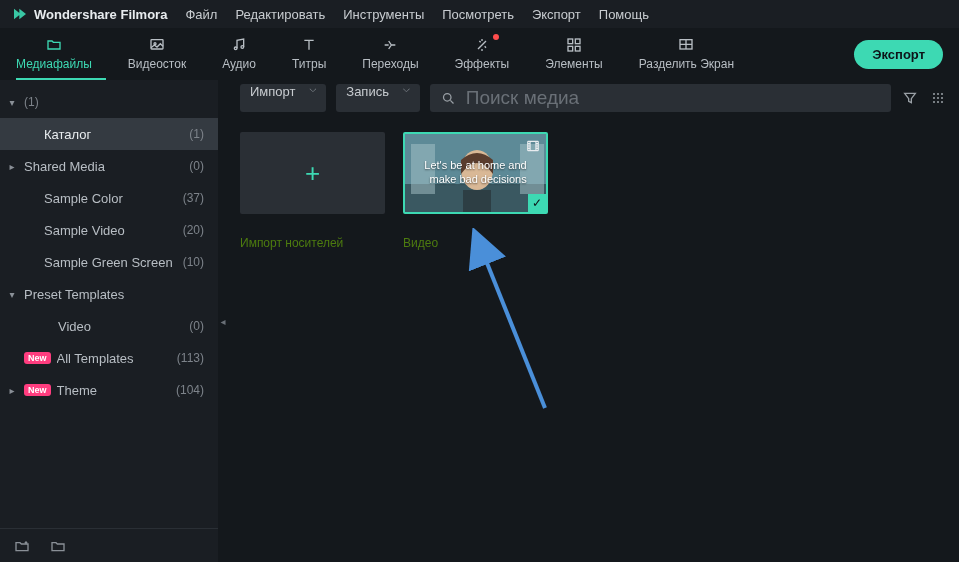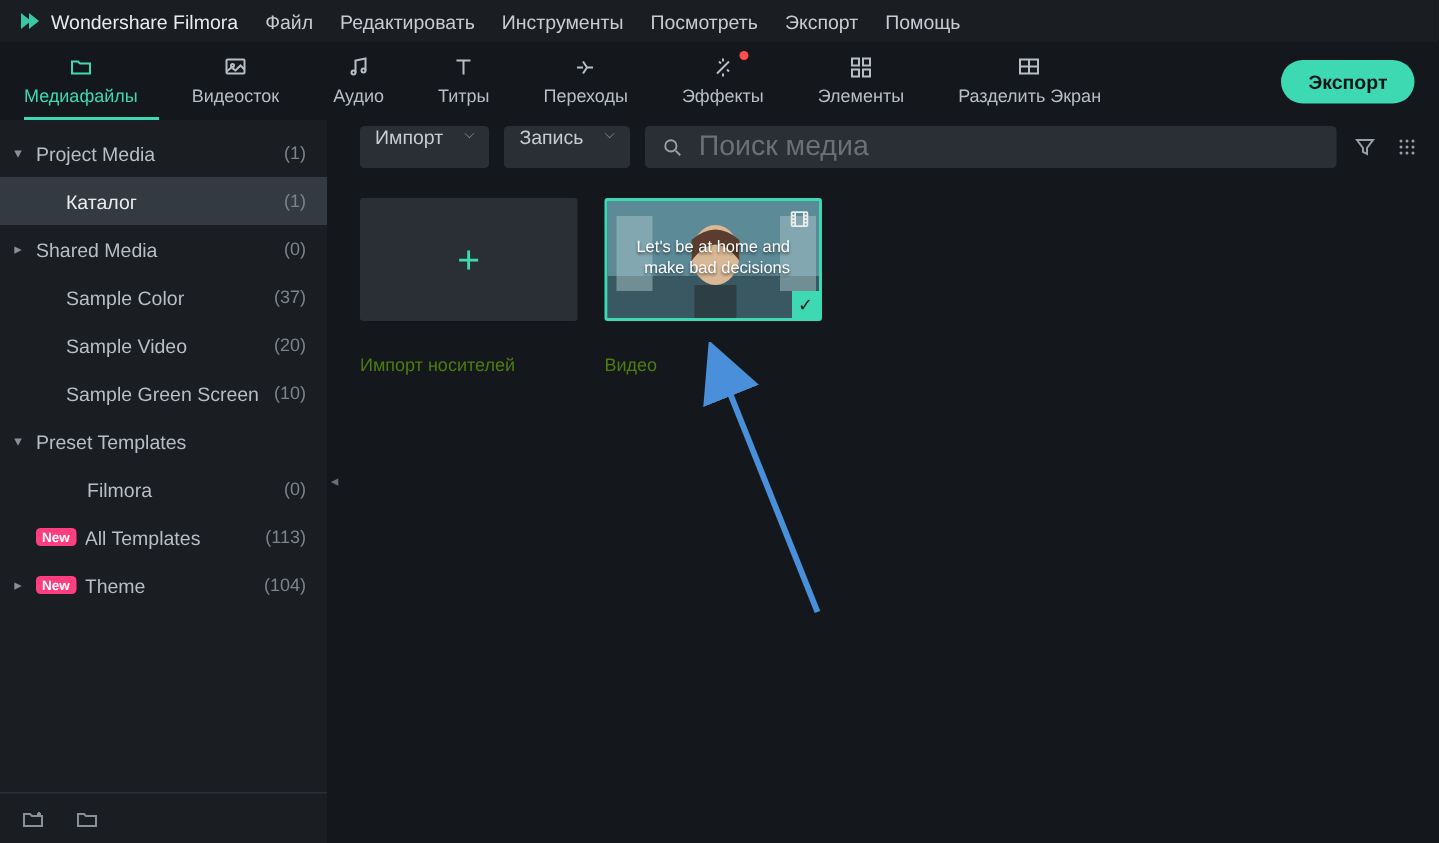--- a/index.html
+++ b/index.html
@@ -1,20 +1,20 @@
 <!DOCTYPE html>
 <html><head>
 <meta charset="utf-8">
 <style>
   * { box-sizing: border-box; margin: 0; padding: 0; font-family: -apple-system, "Segoe UI", Arial, sans-serif; }
   body { width: 959px; height: 562px; background: #14181c; color: #b8bec4; font-size: 13px; overflow: hidden; position: relative; }
 
   
   .titlebar { height: 28px; background: #1a1e23; display: flex; align-items: center; padding: 0 12px; gap: 18px; }
-  .logo { display: flex; align-items: center; gap: 6px; color: #e8ecef; font-weight: 400; }
+  .logo { display: flex; align-items: center; gap: 6px; color: #e8ecef; font-weight: 700; }
   .logo-icon { width: 16px; height: 16px; color: #3dd9b3; }
   .menubar { display: flex; gap: 18px; }
   .menu-item { color: #c8ccd0; cursor: pointer; }
 
   
   .toolbar { height: 52px; background: #14181c; display: flex; align-items: center; padding: 0 16px; gap: 36px; position: relative; }
   .tool { display: flex; flex-direction: column; align-items: center; gap: 4px; cursor: pointer; color: #b8bec4; }
   .tool.active { color: #3dd9b3; }
   .tool-icon { width: 18px; height: 16px; display: flex; align-items: center; justify-content: center; }
   .tool-label { font-size: 12px; }
@@ -168,21 +168,20 @@
   <div class="active-underline"></div>
 </div>
 
 <div class="content">
 
   <div class="sidebar">
     <div class="sidebar-top">
 
       <div class="tree-row">
         <span class="chevron">▾</span>
-        <span class="label">Project Media</span>
         <span class="count">(<span>1</span>)</span>
       </div>
 
       <div class="tree-row selected">
         <span class="indent1"></span>
         <span class="label">Каталог</span>
         <span class="count">(<span>1</span>)</span>
       </div>
 
       <div class="tree-row">
@@ -209,21 +208,21 @@
         <span class="count">(<span>10</span>)</span>
       </div>
 
       <div class="tree-row">
         <span class="chevron">▾</span>
         <span class="label">Preset Templates</span>
       </div>
 
       <div class="tree-row">
         <span style="width:58px"></span>
-        <span class="label">Filmora</span>
+        <span class="label">Video</span>
         <span class="count">(<span>0</span>)</span>
       </div>
 
       <div class="tree-row">
         <span class="spacer"></span>
         <span class="new-badge">New</span>
         <span class="label">All Templates</span>
         <span class="count">(<span>113</span>)</span>
       </div>
 

